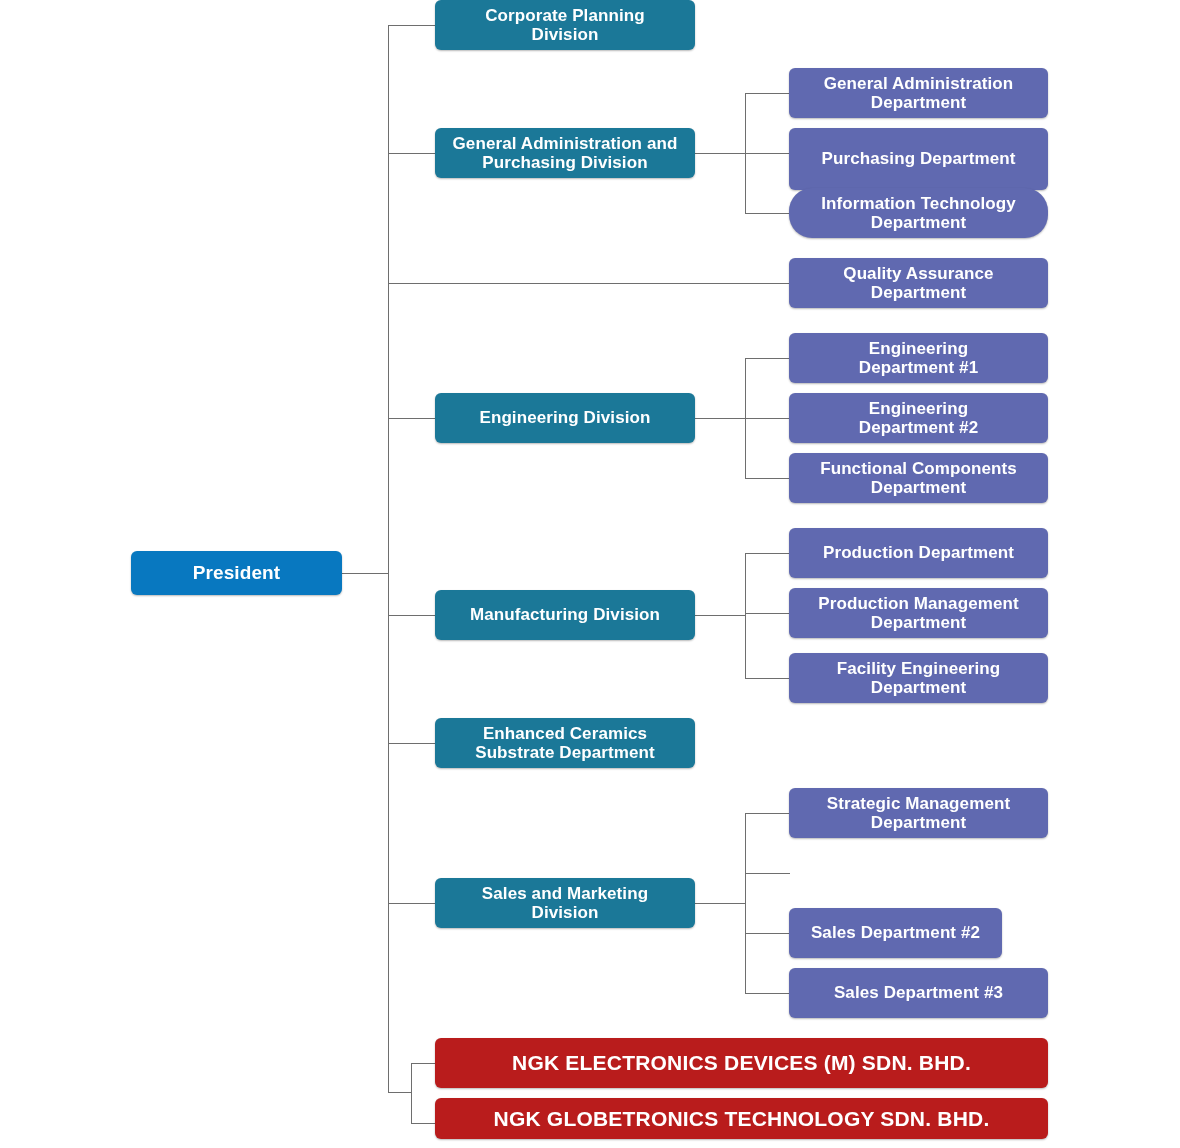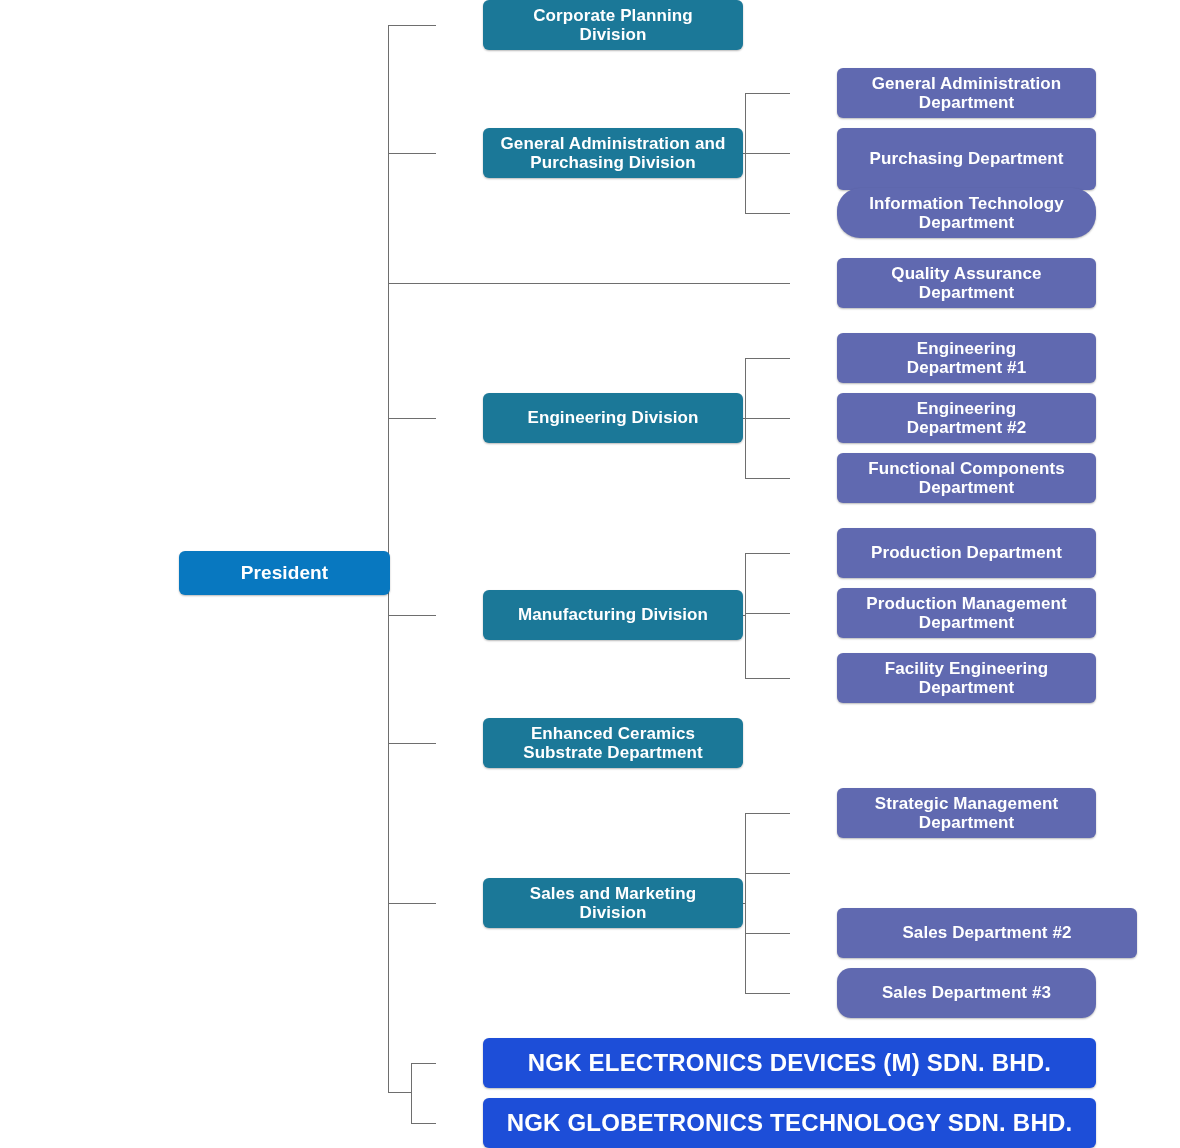--- a/index.html
+++ b/index.html
@@ -26,37 +26,36 @@
     display:flex;
     align-items:center;
     justify-content:center;
     text-align:center;
     color:#ffffff;
     font-weight:bold;
     line-height:1.12;
     padding:2px 8px;
     letter-spacing:.1px;
     box-shadow:0 1px 2px rgba(0,0,0,.28);
-    margin-left:48px;
   }
   .node.root{
     background:#0878c0;
     font-size:19px;
   }
   .node.division{
     background:#1b7898;
     font-size:17px;
   }
   .node.department{
     background:#6069b0;
     font-size:17px;
   }
   .node.subsidiary{
-    background:#1d4ed8;
-    font-size:24px;
+    background:#b91c1c;
+    font-size:21px;
     letter-spacing:.2px;
   }
   .node .label{display:block;white-space:pre-line;}
 </style>
 </head>
 <body>
 
 <div id="chart">
 
   <div class="line v" style="left:388px;top:25px;height:1068px;"></div>
@@ -186,29 +185,29 @@
     <span class="label">Facility Engineering
 Department</span>
   </div>
 
   <div class="node department" style="left:789px;top:788px;width:259px;height:50px;">
     <span class="label">Strategic Management
 Department</span>
   </div>
 
 
-  <div class="node department" style="left:789px;top:908px;width:300px;height:50px;">
+  <div class="node department" style="left:789px;top:908px;width:213px;height:50px;">
     <span class="label">Sales  Department #2</span>
   </div>
 
-  <div class="node department" style="left:789px;top:968px;width:259px;height:50px;border-radius:14px;">
+  <div class="node department" style="left:789px;top:968px;width:259px;height:50px;">
     <span class="label">Sales  Department #3</span>
   </div>
 
   <div class="node subsidiary" style="left:435px;top:1038px;width:613px;height:50px;">
     <span class="label">NGK ELECTRONICS DEVICES (M) SDN. BHD.</span>
   </div>
 
-  <div class="node subsidiary" style="left:435px;top:1098px;width:613px;height:50px;">
+  <div class="node subsidiary" style="left:435px;top:1098px;width:613px;height:41px;">
     <span class="label">NGK GLOBETRONICS TECHNOLOGY SDN. BHD.</span>
   </div>
 
 </div>
 
 </body></html>

